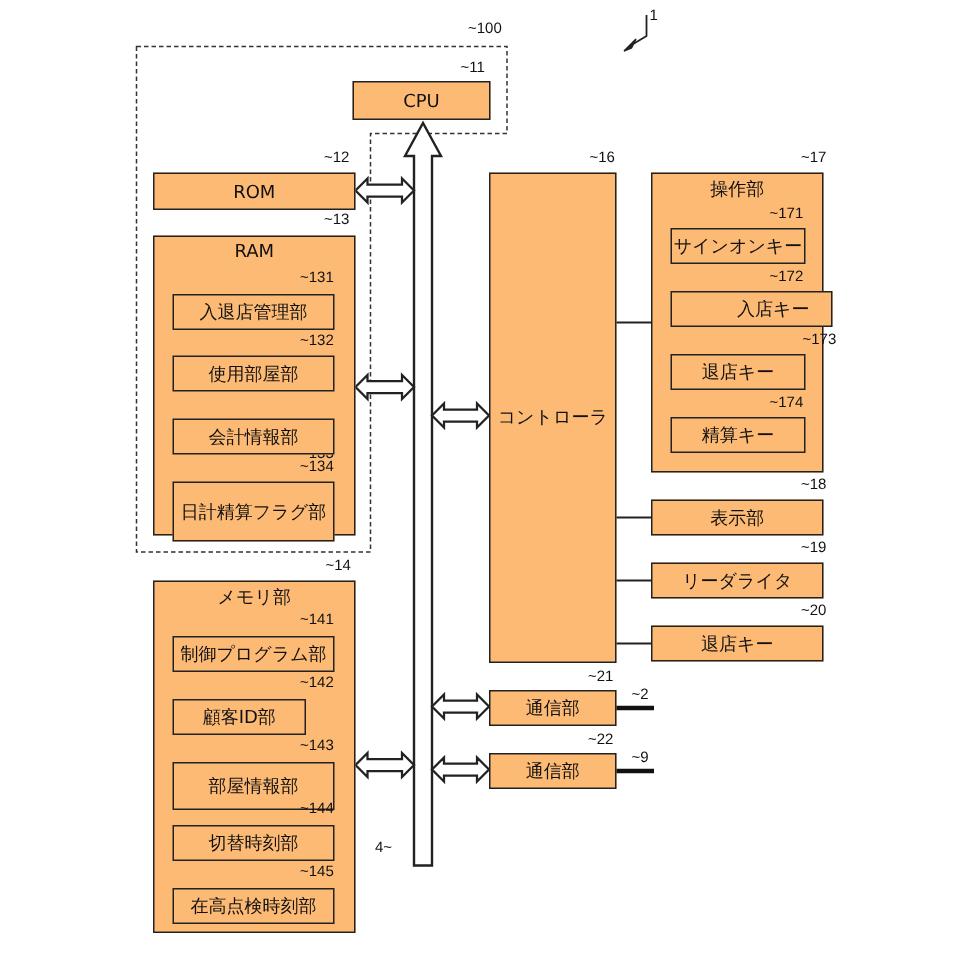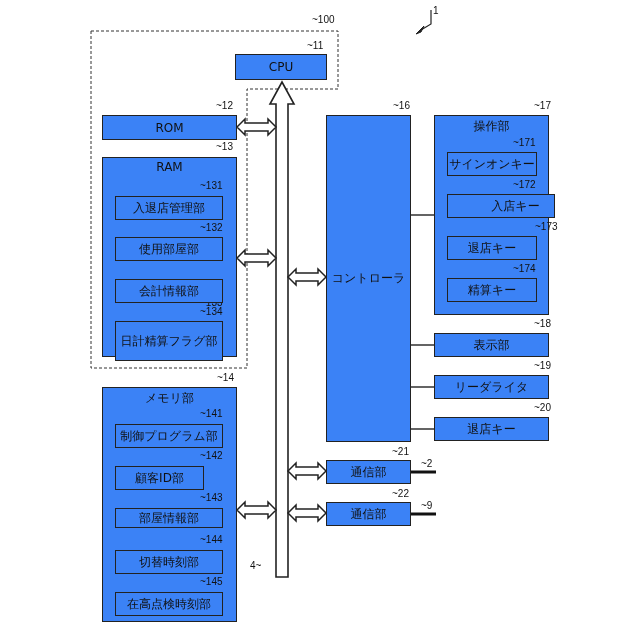--- a/index.html
+++ b/index.html
@@ -1,17 +1,17 @@
 <!DOCTYPE html>
 <html><head>
 <meta charset="utf-8">
 <style>
   html,body{margin:0;padding:0;background:#fff;}
   body{width:640px;height:640px;position:relative;overflow:hidden;font-family:"DejaVu Sans",sans-serif;color:#111;}
-  .box{position:absolute;border:1.6px solid #222;background:#3b82f6;box-sizing:border-box;}
+  .box{position:absolute;border:1.6px solid #222;background:#fdba74;box-sizing:border-box;}
   .lbl{position:absolute;font-size:12px;text-align:center;white-space:nowrap;}
   .num{position:absolute;font-size:10px;white-space:nowrap;font-family:"Liberation Sans",sans-serif;}
   .center{display:flex;align-items:center;justify-content:center;font-size:12px;}
   svg{position:absolute;left:0;top:0;}
 </style>
 </head>
 <body>
 
 <svg width="640" height="640">
 
@@ -84,21 +84,21 @@
 </div>
 <span class="num" style="left:200px;top:408px;">~<span>141</span></span>
 <div class="box center" style="left:115px;top:424px;width:108px;height:24px;">
     <span>制御プログラム部</span>
   </div>
 <span class="num" style="left:200px;top:450px;">~<span>142</span></span>
 <div class="box center" style="left:115px;top:466px;width:89px;height:24px;">
     <span>顧客ID部</span>
   </div>
 <span class="num" style="left:200px;top:492px;">~<span>143</span></span>
-<div class="box center" style="left:115px;top:508px;width:108px;height:20px;">
+<div class="box center" style="left:115px;top:508px;width:108px;height:32px;">
     <span>部屋情報部</span>
   </div>
 <span class="num" style="left:200px;top:534px;">~<span>144</span></span>
 <div class="box center" style="left:115px;top:550px;width:108px;height:24px;">
     <span>切替時刻部</span>
   </div>
 <span class="num" style="left:200px;top:576px;">~<span>145</span></span>
 <div class="box center" style="left:115px;top:592px;width:108px;height:24px;">
     <span>在高点検時刻部</span>
   </div>

